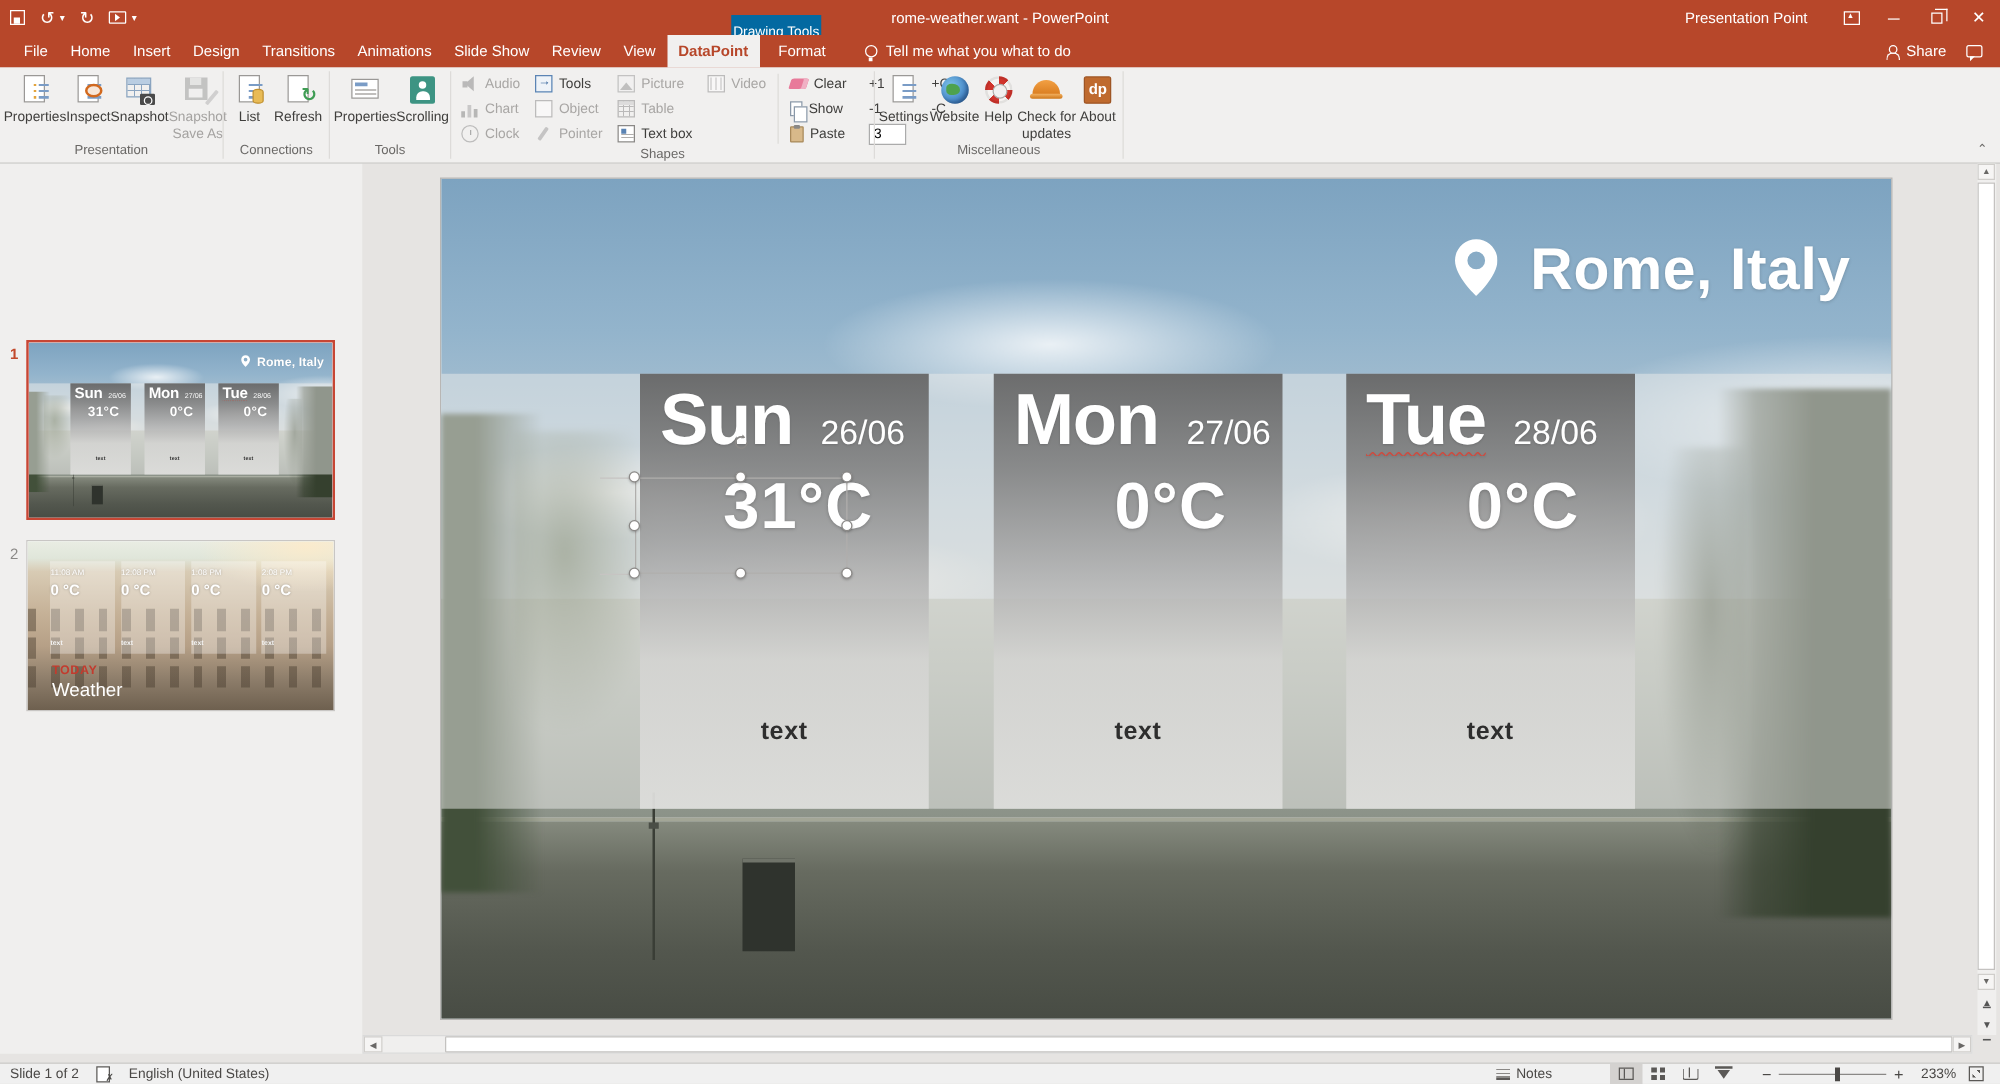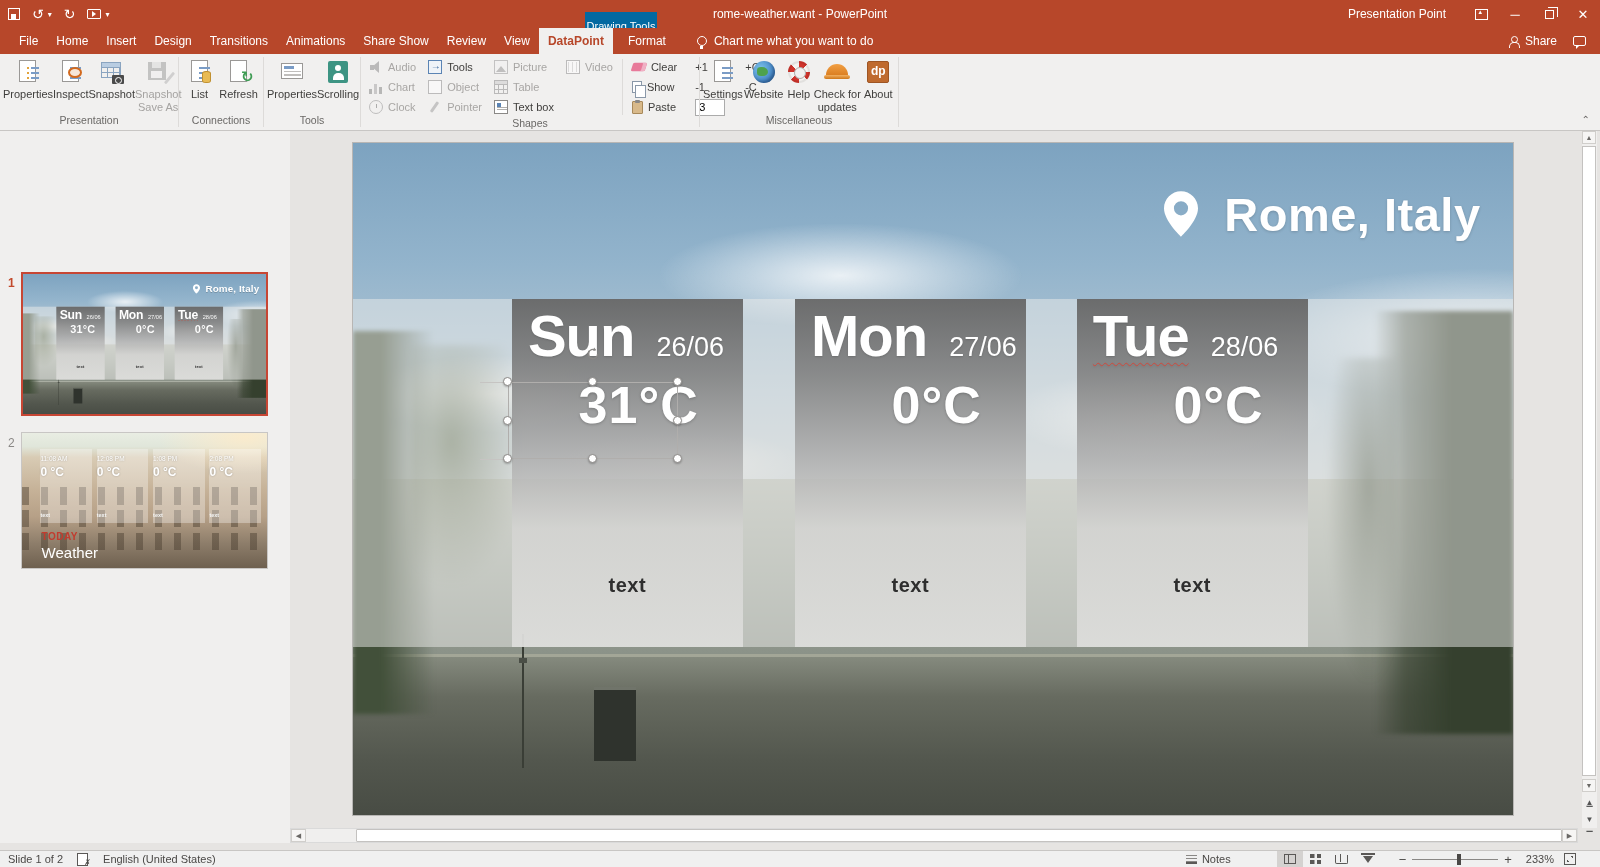--- a/index.html
+++ b/index.html
@@ -218,21 +218,21 @@
   #vthumb { position:absolute; left:0; top:15px; width:14px; height:630px; background:#fff; border:1px solid #c4c2c0; }
   .vnav { position:absolute; left:1px; width:13px; font-size:8px; color:#555; text-align:center; line-height:1; }
 
   
   #statusbar { position:absolute; left:0; right:0; bottom:0; height:17px; background:#f0f0f0; border-top:1px solid #c8c6c4;
     font-size:11px; color:#4a4846; display:flex; align-items:center; }
   #sb-left { display:flex; align-items:center; gap:14px; padding-left:8px; }
   .spell-ic { width:12px; height:12px; position:relative; }
   .spell-ic::before { content:""; position:absolute; left:0; top:0; width:9px; height:11px; border:1px solid #5a5856; background:#fff; }
   .spell-ic::after { content:"✗"; position:absolute; right:-2px; bottom:-2px; font-size:8px; color:#4a4846; }
-  #sb-right { margin-left:auto; display:flex; align-items:center; padding-right:24px; }
+  #sb-right { margin-left:auto; display:flex; align-items:center; padding-right:13px; }
   .notes-wrap { display:flex; align-items:center; gap:5px; margin-right:46px; }
   .notes-ic { width:11px; height:9px; border-bottom:2px solid #5a5856; background:repeating-linear-gradient(#8a8886 0 1px, transparent 1px 3px); }
   .viewbtn { width:26px; height:17px; display:flex; align-items:center; justify-content:center; }
   .viewbtn.active { background:#d4d2d0; }
   .vi-normal { width:12px; height:10px; border:1.2px solid #5a5856; background:linear-gradient(90deg,#5a5856 0 1px,transparent 1px) 3px 0/1px 100% no-repeat; }
   .vi-sorter { width:11px; height:10px; background:
     linear-gradient(#5a5856,#5a5856) 0 0/4.5px 4px no-repeat, linear-gradient(#5a5856,#5a5856) 6.5px 0/4.5px 4px no-repeat,
     linear-gradient(#5a5856,#5a5856) 0 6px/4.5px 4px no-repeat, linear-gradient(#5a5856,#5a5856) 6.5px 6px/4.5px 4px no-repeat; }
   .vi-reading { width:13px; height:9px; border:1.2px solid #5a5856; border-top:none; border-radius:0 0 2px 2px; position:relative; }
   .vi-reading::after { content:""; position:absolute; left:4.2px; top:-1px; width:1px; height:8px; background:#5a5856; }
@@ -279,28 +279,28 @@
   </div>
 </div>
 
 <div id="tabrow">
   <span class="rtab">File</span>
   <span class="rtab">Home</span>
   <span class="rtab">Insert</span>
   <span class="rtab">Design</span>
   <span class="rtab">Transitions</span>
   <span class="rtab">Animations</span>
-  <span class="rtab">Share Show</span>
+  <span class="rtab">Slide Show</span>
   <span class="rtab">Review</span>
   <span class="rtab">View</span>
   <span class="rtab active">DataPoint</span>
   <span class="rtab fmt">Format</span>
   <span id="tellme">
     <span class="bulb"></span>
-    <span>Chart me what you want to do</span>
+    <span>Tell me what you what to do</span>
   </span>
   <span id="tabrow-right">
     <span class="share-wrap">
       <span class="person-ic"></span>
       <span>Share</span>
     </span>
     <span class="comment-ic"></span>
   </span>
 </div>
 

